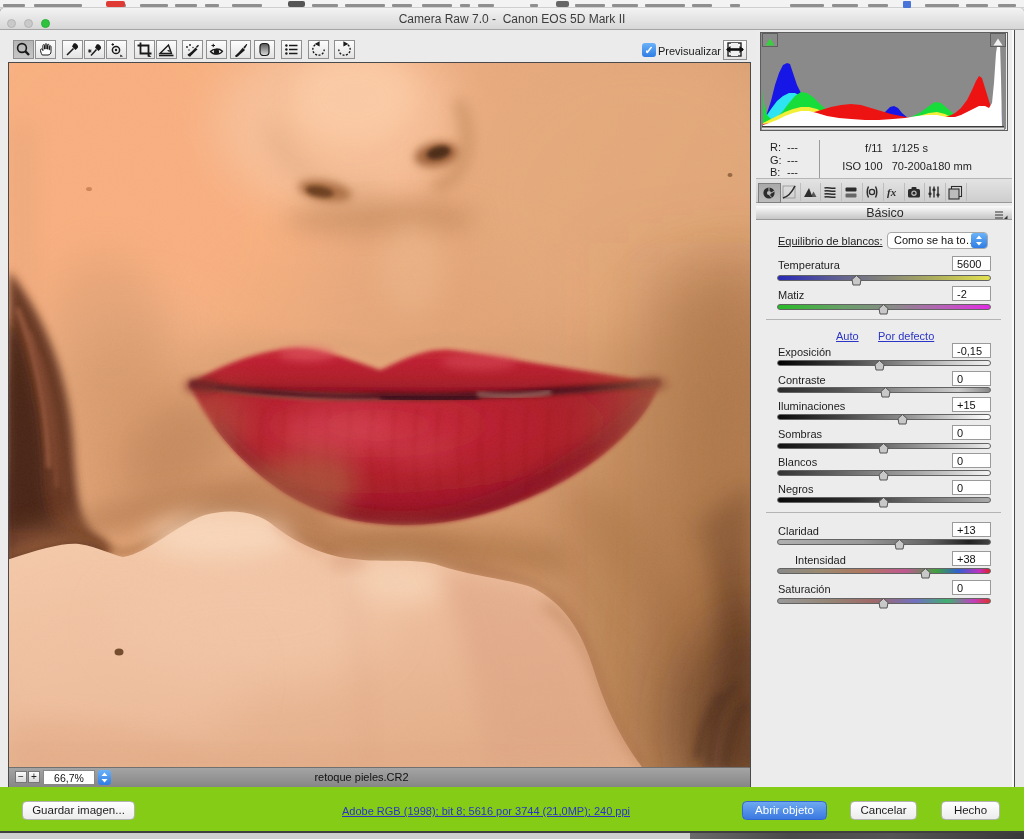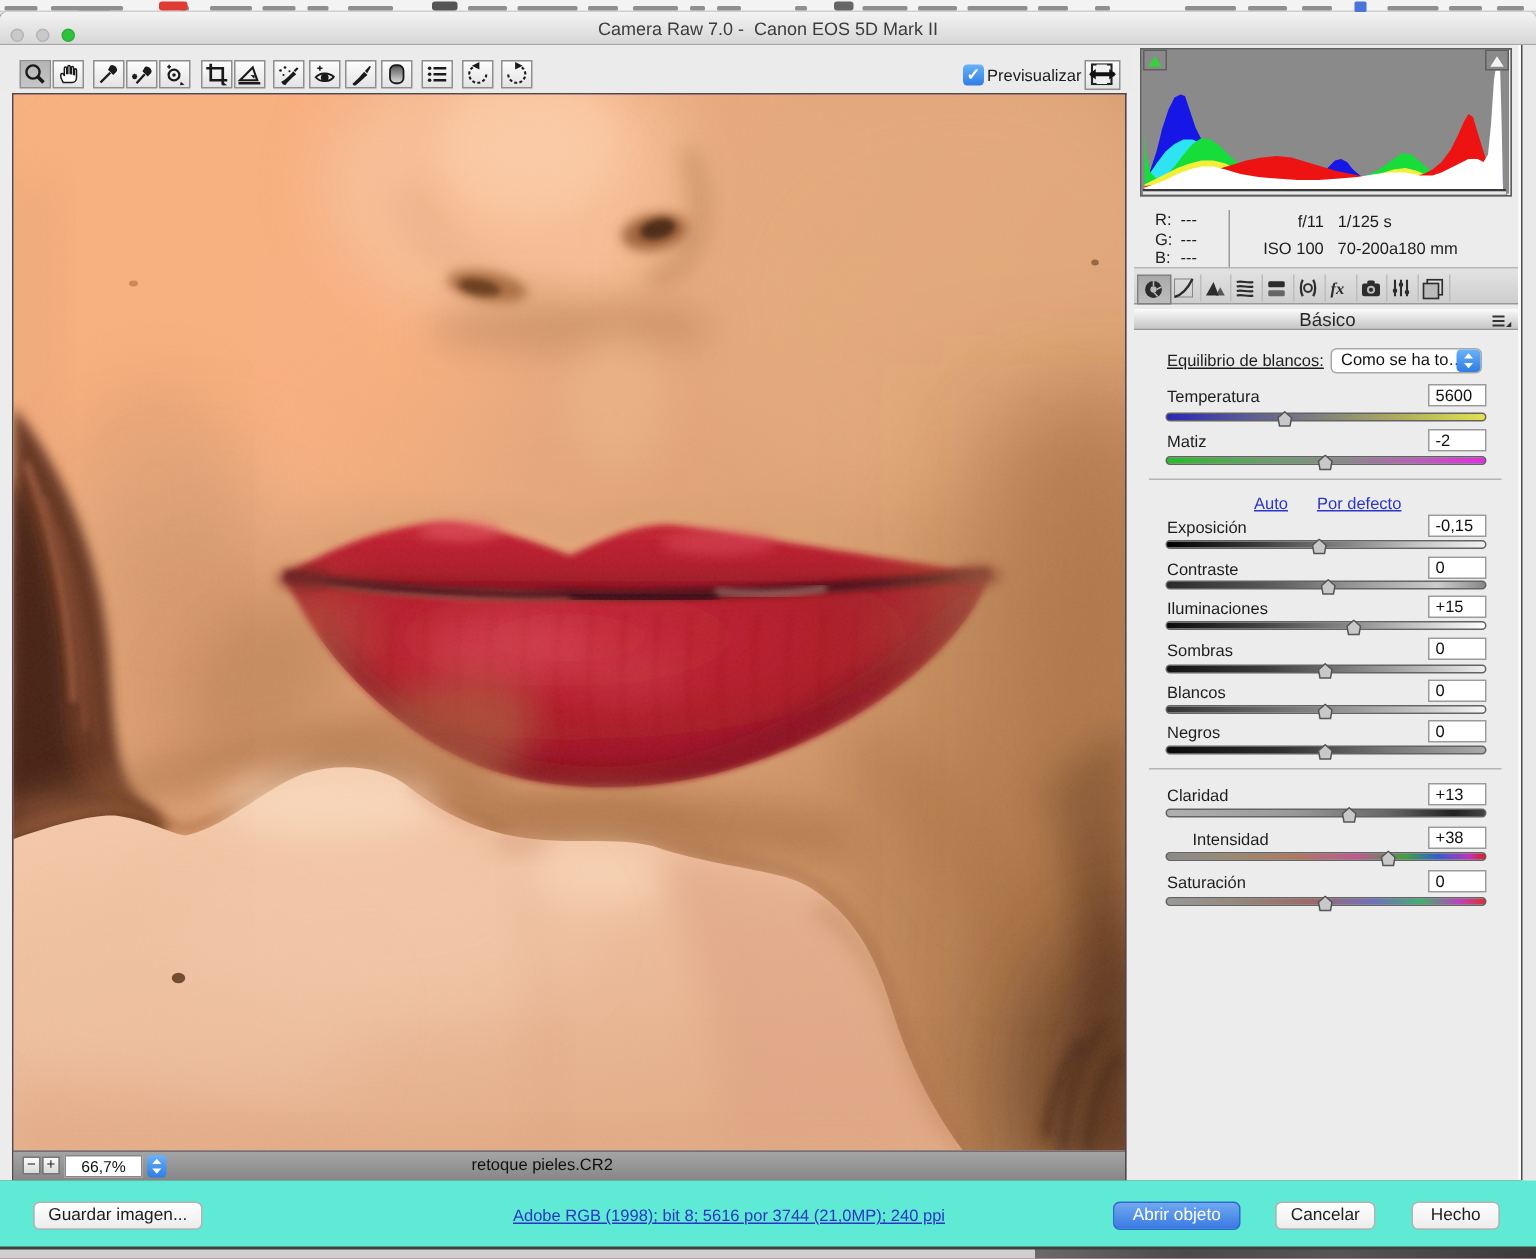--- a/index.html
+++ b/index.html
@@ -33,21 +33,21 @@
 .tab.sel{background:linear-gradient(#a9a9a9,#bdbdbd);border:1px solid #7f7f7f;}
 .tab svg{position:absolute;left:2px;top:1px;}
 #basicbar{left:0;top:176px;width:258px;height:14px;background:linear-gradient(#fbfbfb 0%,#e3e3e3 45%,#c6c6c6 100%);border-bottom:1px solid #9a9a9a;box-sizing:border-box;}
 #basicbar .t{width:100%;text-align:center;font-size:12.5px;color:#2a2a2a;top:0px;position:absolute;}
 .plabel{position:absolute;font-size:11px;color:#1d1d1d;}
 .pbox{position:absolute;left:196px;width:39px;height:15px;background:#fff;border:1px solid #9a9a9a;font-size:11px;color:#111;padding-left:4px;line-height:15px;box-sizing:border-box;}
 .slider{position:absolute;left:21px;width:214px;height:6px;border-radius:3px;border:1px solid #636363;box-sizing:border-box;}
 .thumb{position:absolute;top:-4px;width:11px;height:11px;}
 .sep{position:absolute;left:10px;width:235px;height:1px;background:#b4b4b4;}
 .link{position:absolute;font-size:11px;color:#2b35c5;text-decoration:underline;}
-#bottombar{left:0;top:779px;width:1024px;height:48px;background:#5eead4;}
+#bottombar{left:0;top:779px;width:1024px;height:48px;background:#84cc16;}
 .btn{position:absolute;top:14px;height:19px;background:linear-gradient(#ffffff,#ececec);border:1px solid #b2b2b2;border-radius:4.5px;font-size:11.5px;color:#1c1c1c;text-align:center;line-height:17px;box-sizing:border-box;}
 #bluebtn{background:linear-gradient(#6fa9f0,#3a79e2);color:#fff;border:1px solid #3168cc;}
 #bottomlink{left:-26px;width:1024px;text-align:center;top:18px;font-size:11px;color:#2b35c5;}
 #bottomlink span{text-decoration:underline;}
 #botstrip{left:0;top:831px;width:1024px;height:8px;background:#3f3f3f;}
 #botstrip .l{position:absolute;left:0;top:2px;width:690px;height:6px;background:#cfcfcf;} #botstrip .d{position:absolute;left:690px;top:2px;width:334px;height:6px;background:linear-gradient(90deg,#6a6a6a,#4a4a4a 30%,#555 60%,#3a3a3a);}
 
 </style></head><body>
 <div id="topstrip" class="abs">
 <div class="frag" style="left:3px;width:22px;"></div>

